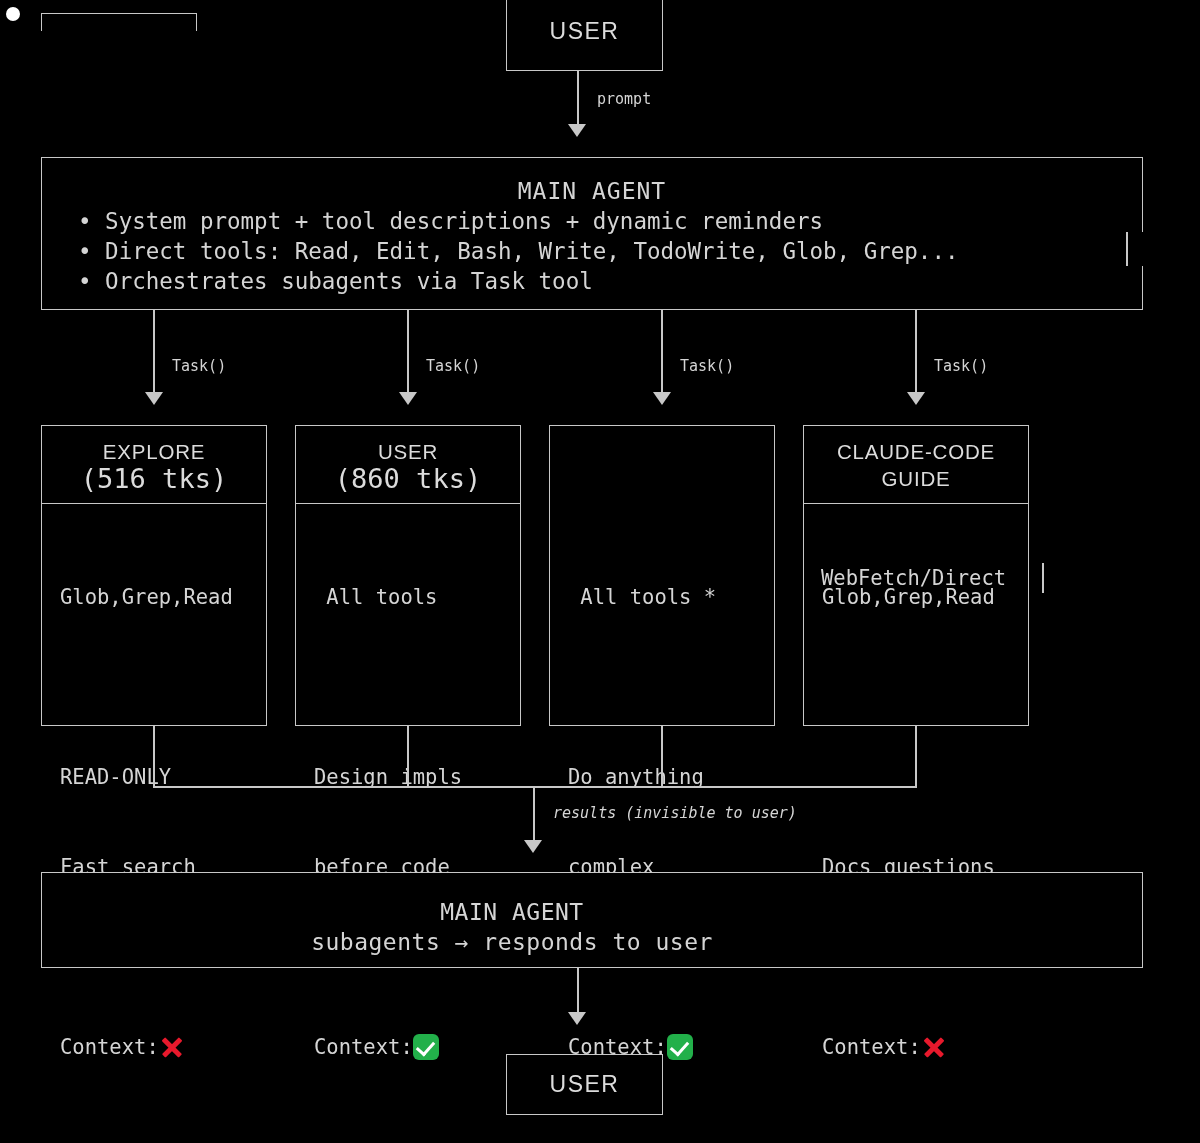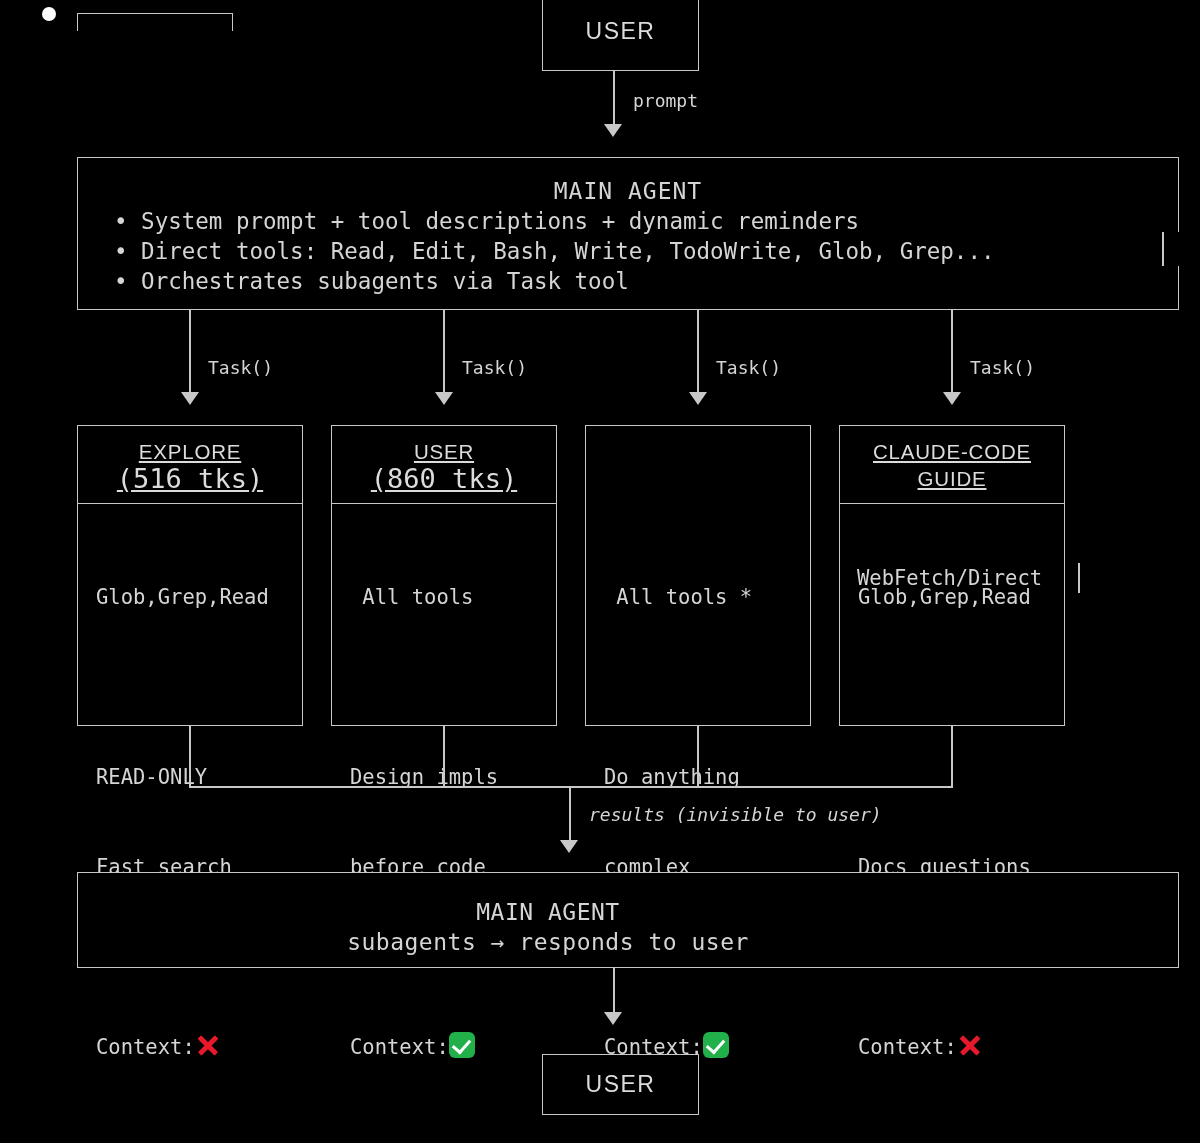--- a/index.html
+++ b/index.html
@@ -12,21 +12,20 @@
     height: 1143px;
     position: relative;
     overflow: hidden;
     font-family: "DejaVu Sans Mono", "Liberation Mono", monospace;
     color: #d5d5d5;
     -webkit-font-smoothing: antialiased;
   }
   .canvas {
     position: absolute;
     inset: 0;
-    margin-left: 36px;
   }
 
   
   .box {
     position: absolute;
     border: 1.6px solid #c8c8c8;
     box-sizing: border-box;
     background: #000;
   }
   .vline {
@@ -116,21 +115,20 @@
     box-sizing: border-box;
     display: flex;
     flex-direction: column;
     align-items: center;
     justify-content: center;
     font-family: "Liberation Sans", sans-serif;
     font-size: 20.5px;
     letter-spacing: 0.8px;
     line-height: 27px;
     color: #dcdcdc;
-    text-decoration: underline;
   }
   .card-head .mono {
     font-family: "DejaVu Sans Mono", monospace;
     letter-spacing: 0;
     font-size: 27px;
     text-align: center;
   }
   .card-body {
     position: absolute;
     left: 18px;
@@ -138,21 +136,21 @@
     font-size: 20.5px;
     line-height: 30px;
     white-space: pre;
   }
   .card-body .gap {
     display: block;
     height: 30px;
   }
   .ctx-row {
     display: flex;
-    align-items: flex-start;
+    align-items: center;
     gap: 0;
   }
 
   
   .badge-ok {
     display: inline-block;
     width: 26px;
     height: 26px;
     border-radius: 6px;
     background: #22b04a;
@@ -186,21 +184,21 @@
     height: 4.6px;
     background: #e8192c;
     border-radius: 1px;
   }
   .badge-x::before { transform: rotate(45deg); }
   .badge-x::after  { transform: rotate(-45deg); }
 
   
   .edge-label {
     position: absolute;
-    font-size: 18px;
+    font-size: 15px;
     white-space: pre;
     color: #d5d5d5;
   }
 
   
   .caret {
     position: absolute;
     width: 2px;
     background: #c8c8c8;
   }

